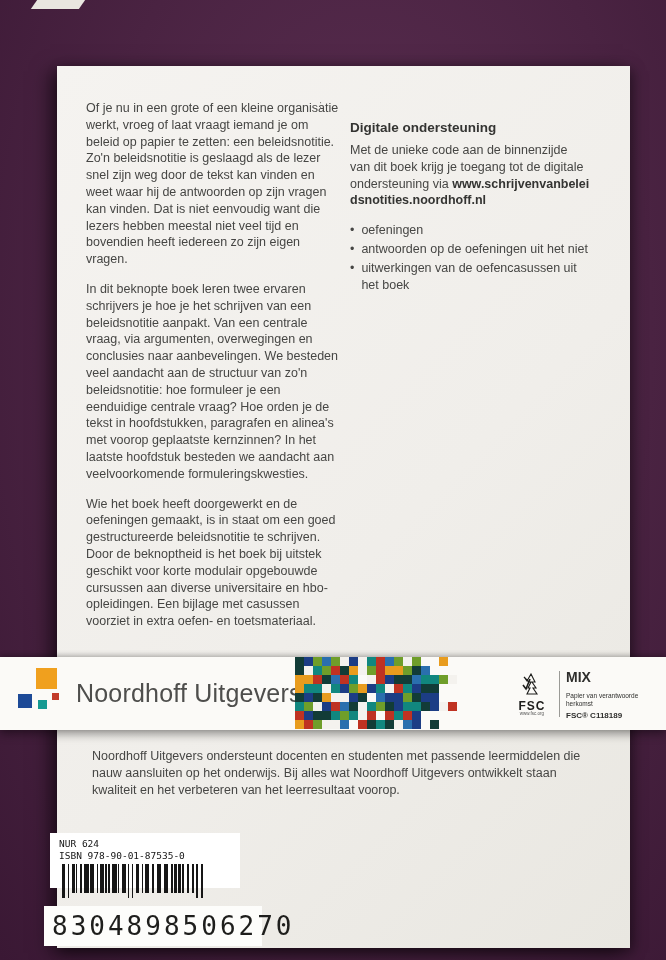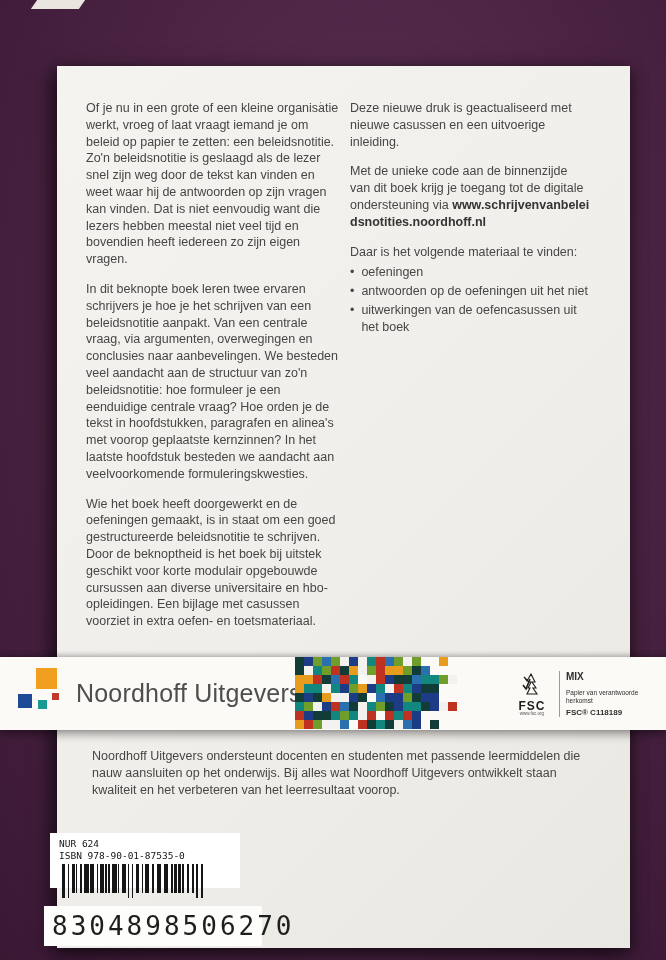--- a/index.html
+++ b/index.html
@@ -51,21 +51,21 @@
   }
   .mosaic { position:absolute; left:295px; top:0; width:198px; height:73px; overflow:hidden; }
 
   .fsc { position:absolute; left:511px; top:8px; width:142px; height:58px;
          display:flex; align-items:center; }
   .fsc-left { width:42px; text-align:center; color:#1d1d1b; }
   .fsc-label { font-size:12px; font-weight:bold; letter-spacing:1px; line-height:10px; }
   .fsc-url { font-size:4.5px; color:#555; }
   .fsc-divider { width:1px; height:46px; background:#9a9a96; margin:0 6px; }
   .fsc-right { width:86px; color:#2e2e2c; }
-  .fsc-mix  { font-size:10px; font-weight:bold; margin-bottom:7px; }
+  .fsc-mix  { font-size:14px; font-weight:bold; margin-bottom:7px; }
   .fsc-desc { font-size:6.5px; line-height:8px; }
   .fsc-code { font-size:8px; font-weight:bold; margin-top:3px; }
 
   .about { position:absolute; left:92px; top:748px; width:505px; }
   .about h4 { font-size:15px; font-weight:bold; color:#3a3a38; margin:0 0 6px; }
   .about p  { font-size:12.5px; line-height:16.8px; color:#464644; margin:0; }
 
   .barcode-box {
     position:absolute; left:50px; top:833px; width:190px; height:55px;
     background:#ffffff; padding:5px 9px; box-sizing:border-box;
@@ -95,24 +95,23 @@
 
     <div class="col-left">
       <p>Of je nu in een grote of een kleine organisatie werkt, vroeg of laat vraagt iemand je om beleid op papier te zetten: een beleidsnotitie. Zo'n beleidsnotitie is geslaagd als de lezer snel zijn weg door de tekst kan vinden en weet waar hij de antwoorden op zijn vragen kan vinden. Dat is niet eenvoudig want die lezers hebben meestal niet veel tijd en bovendien heeft iedereen zo zijn eigen vragen.</p>
       <p>In dit beknopte boek leren twee ervaren schrijvers je hoe je het schrijven van een beleidsnotitie aanpakt. Van een centrale vraag, via argumenten, overwegingen en conclusies naar aanbevelingen. We besteden veel aandacht aan de structuur van zo'n beleidsnotitie: hoe formuleer je een eenduidige centrale vraag? Hoe orden je de tekst in hoofdstukken, paragrafen en alinea's met voorop geplaatste kernzinnen? In het laatste hoofdstuk besteden we aandacht aan veelvoorkomende formuleringskwesties.</p>
       <p>Wie het boek heeft doorgewerkt en de oefeningen gemaakt, is in staat om een goed gestructureerde beleidsnotitie te schrijven. Door de beknoptheid is het boek bij uitstek geschikt voor korte modulair opgebouwde cursussen aan diverse universitaire en hbo-opleidingen. Een bijlage met casussen voorziet in extra oefen- en toetsmateriaal.</p>
     </div>
 
     <span class="stray">:</span>
 
     <div class="col-right">
-      <p>Deze nieuwe druk is geactualiseerd met nieuwe casussen en een uitvoerige inleiding.</p>
+      <div class="digi-heading">Digitale ondersteuning</div>
       <p><span>Met de unieke code aan de binnenzijde van dit boek krijg je toegang tot de digitale ondersteuning via</span>
         <span class="url">www.schrijvenvanbeleidsnotities.noordhoff.nl</span></p>
-      <p class="list-intro">Daar is het volgende materiaal te vinden:</p>
       <ul class="bullets">
         <li>
           <span class="b">•</span>
           <span>oefeningen</span>
         </li>
         <li>
           <span class="b">•</span>
           <span>antwoorden op de oefeningen uit het niet</span>
         </li>
         <li>

